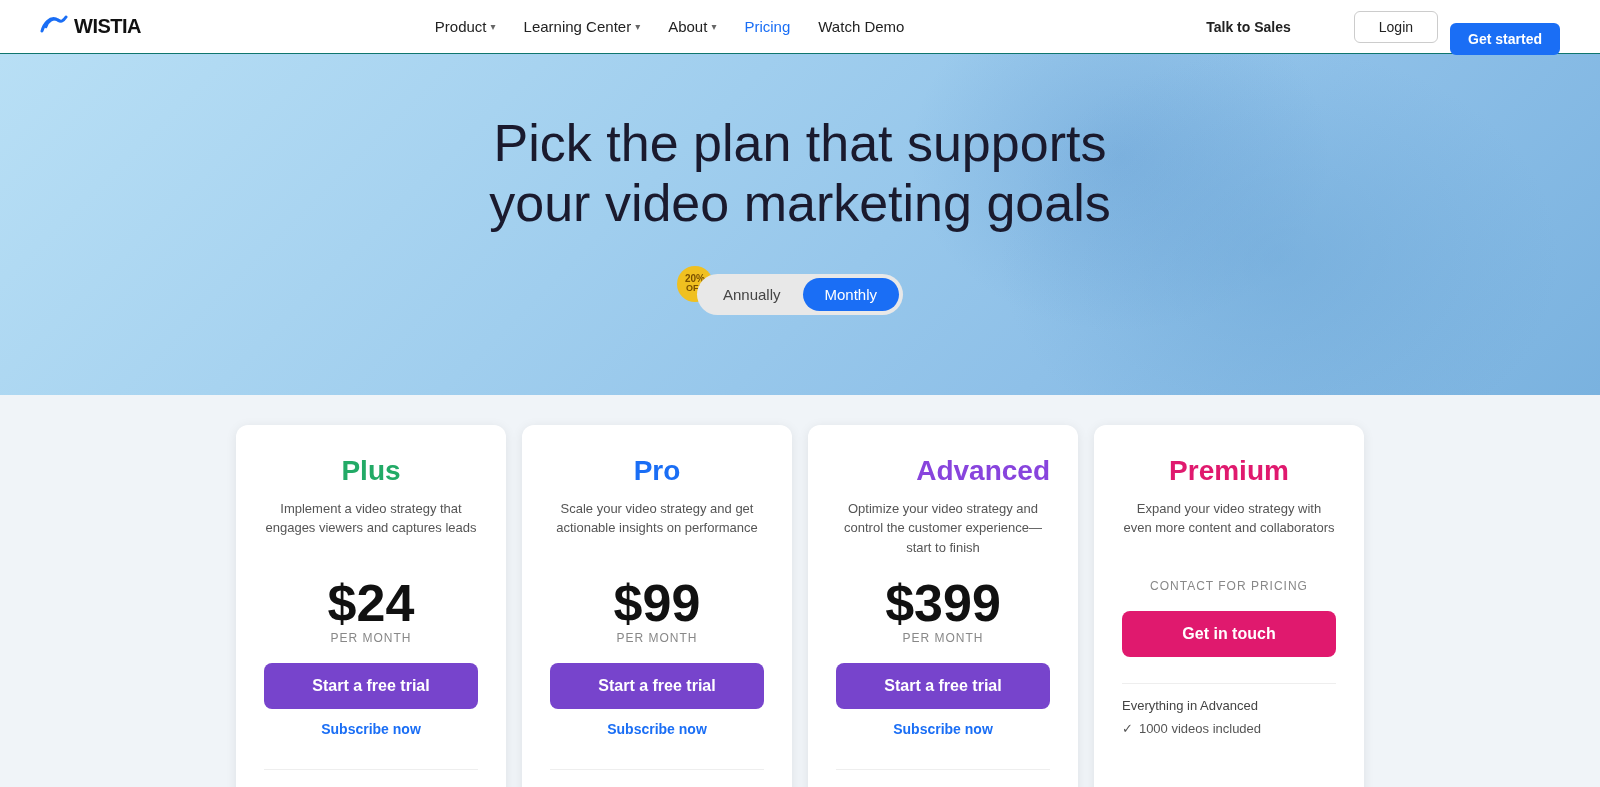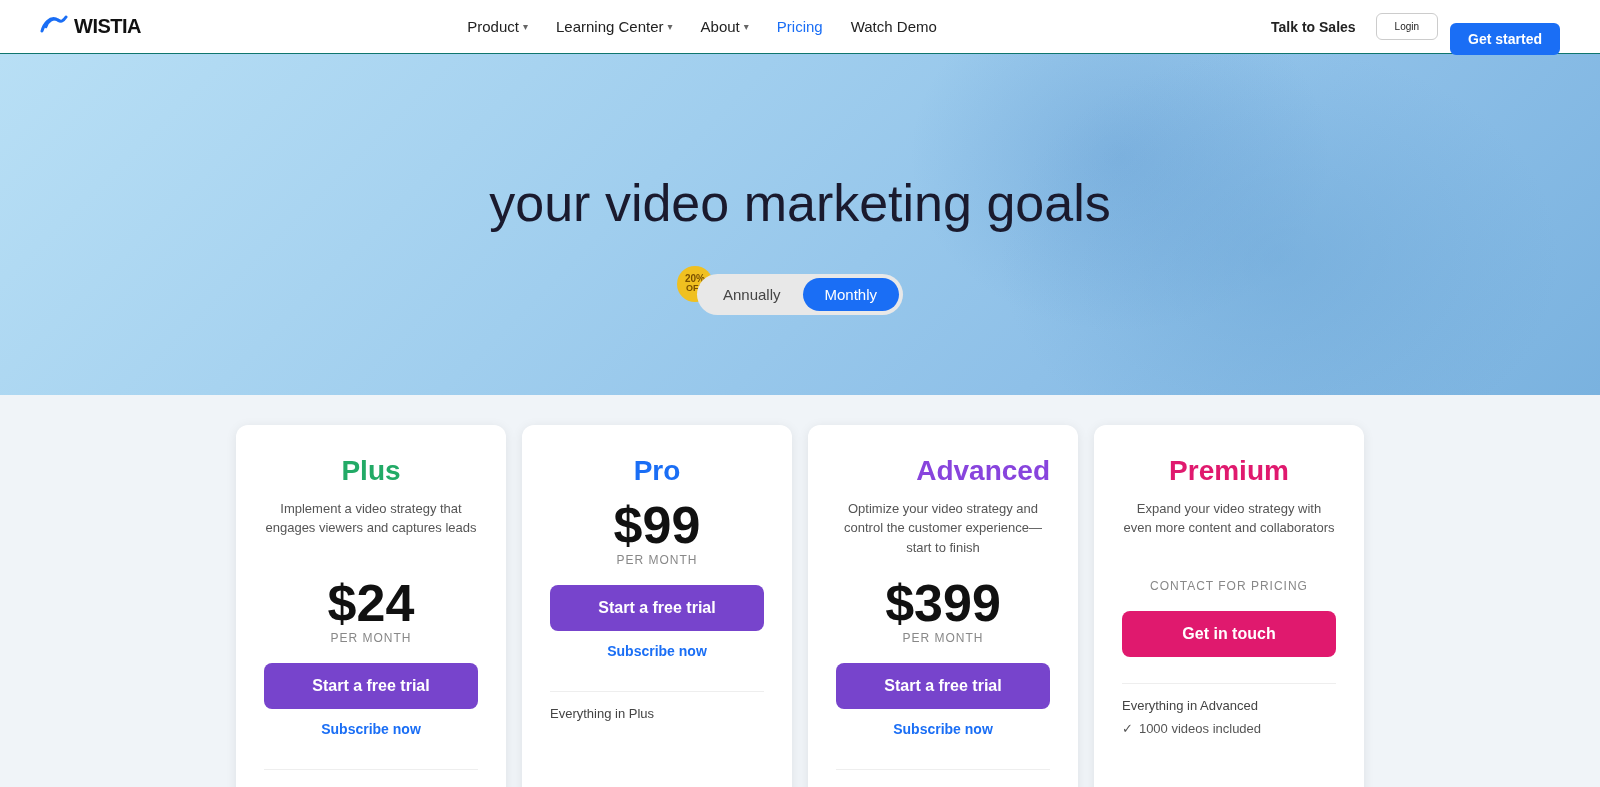--- a/index.html
+++ b/index.html
@@ -18,23 +18,24 @@
     .nav-link {
       padding: 6px 14px; font-size: 15px; color: #222; cursor: pointer;
       border-radius: 4px; display: flex; align-items: center; gap: 4px;
       text-decoration: none; background: none; border: none;
     }
     .nav-link.active { color: #1a6ef5; font-weight: 500; }
     .nav-chevron { font-size: 10px; color: #666; }
     .nav-right { display: flex; align-items: center; gap: 12px; }
     .btn-talk { font-size: 14px; color: #222; cursor: pointer; padding: 4px 8px; background: none; border: none; font-weight: bold; }
     .btn-login {
-      font-size: 10px; color: #222; cursor: pointer;
-      padding: 7px 18px; border: 1px solid #ccc; border-radius: 6px;
+      font-size: 14px; color: #222; cursor: pointer;
+      padding: 7px 24px; border: 1px solid #ccc; border-radius: 6px;
       background: #fff;
+      margin-left: 43px;
     }
     .btn-getstarted {
       font-size: 14px; color: #fff; cursor: pointer;
       padding: 8px 18px; border: none; border-radius: 6px;
       background: #1a6ef5; font-weight: 600; margin-top: 25px;
     }
 
     
     .hero {
       background: linear-gradient(135deg, #b8dff5 0%, #a0ceee 40%, #8ec0e8 70%, #7ab2df 100%);
@@ -140,21 +141,21 @@
 
   <div class="nav-right">
     <button class="btn-talk">Talk to Sales</button>
     <button class="btn-login">Login</button>
     <button class="btn-getstarted">Get started</button>
   </div>
 </nav>
 
 <section class="hero">
   <h1 class="hero-title">
-    <br>
+    <span>Pick the plan that supports</span><br>
     <span>your video marketing goals</span>
   </h1>
 
   <div class="toggle-wrap">
     <div style="position:relative; display:inline-flex; align-items:center;">
       <div class="discount-badge">
         <span style="font-size:10px; font-weight:800;">20%</span>
         <span style="font-size:9px;">OFF</span>
       </div>
       <div class="toggle-container">
@@ -174,20 +175,21 @@
       <button class="btn-trial purple">Start a free trial</button>
       <a class="btn-subscribe">Subscribe now</a>
       <div class="divider-line"></div>
       <div class="plan-features">
         <div class="feature-header">Everything in Free</div>
 
       </div>
     </div>
     <div class="pricing-card">
       <div class="plan-name pro">Pro</div>
+      <div class="plan-desc">Scale your video strategy and get actionable insights on performance</div>
       <div class="plan-price">$99</div>
       <div class="plan-price-unit">PER MONTH</div>
       <button class="btn-trial purple">Start a free trial</button>
       <a class="btn-subscribe">Subscribe now</a>
       <div class="divider-line"></div>
       <div class="plan-features">
         <div class="feature-header">Everything in Plus</div>
 
       </div>
     </div>

